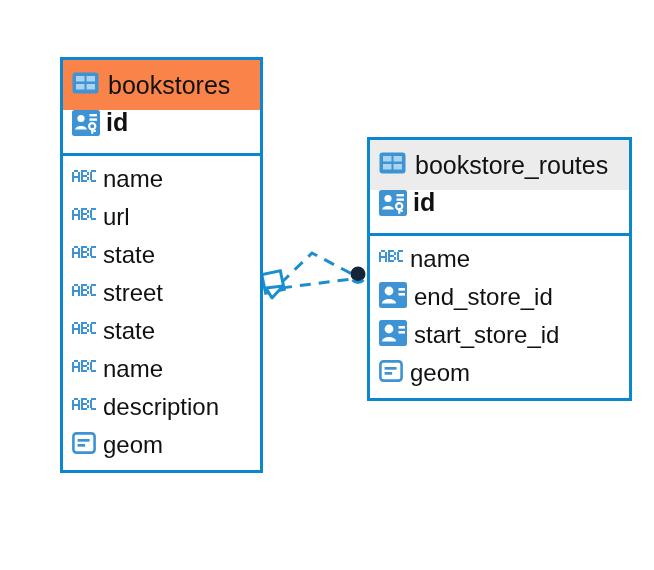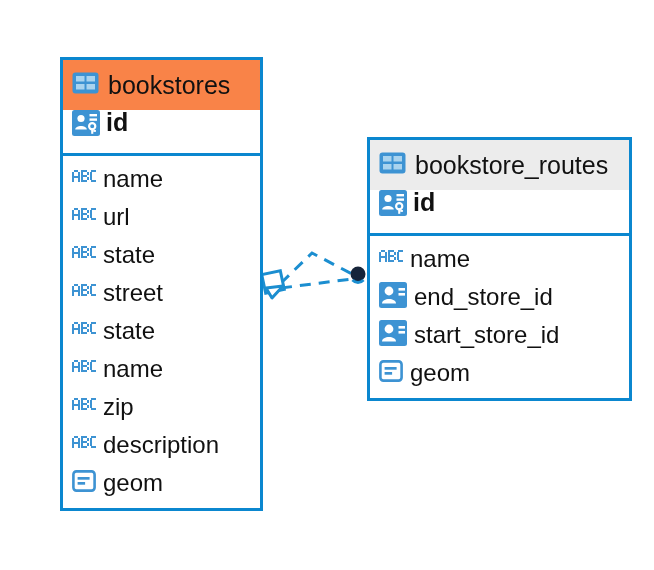--- a/index.html
+++ b/index.html
@@ -244,42 +244,20 @@
               <rect x="19" y="0" width="5" height="2"></rect>
                 <rect x="18" y="2" width="2" height="8"></rect>
               <rect x="19" y="10" width="5" height="2"></rect>
             </g>
           </svg>
         </span>
         <span class="lbl">name</span>
       </div>
 
 
-      <div class="col-row">
-        <span class="ico">
-          <svg width="24" height="14" viewBox="0 0 24 14" xmlns="http://www.w3.org/2000/svg">
-            <g fill="#3d93d3">
-              <rect x="0" y="2" width="2" height="10"></rect>
-                <rect x="2" y="0" width="4" height="2"></rect>
-              <rect x="6" y="2" width="2" height="10"></rect>
-                <rect x="2" y="6" width="4" height="2"></rect>
-              <rect x="9" y="0" width="2" height="12"></rect>
-                <rect x="11" y="0" width="4" height="2"></rect>
-              <rect x="15" y="2" width="2" height="3"></rect>
-                <rect x="11" y="5" width="4" height="2"></rect>
-              <rect x="15" y="7" width="2" height="3"></rect>
-                <rect x="11" y="10" width="4" height="2"></rect>
-              <rect x="19" y="0" width="5" height="2"></rect>
-                <rect x="18" y="2" width="2" height="8"></rect>
-              <rect x="19" y="10" width="5" height="2"></rect>
-            </g>
-          </svg>
-        </span>
-        <span class="lbl">zip</span>
-      </div>
 
       <div class="col-row">
         <span class="ico">
           <svg width="24" height="14" viewBox="0 0 24 14" xmlns="http://www.w3.org/2000/svg">
             <g fill="#3d93d3">
               <rect x="0" y="2" width="2" height="10"></rect>
                 <rect x="2" y="0" width="4" height="2"></rect>
               <rect x="6" y="2" width="2" height="10"></rect>
                 <rect x="2" y="6" width="4" height="2"></rect>
               <rect x="9" y="0" width="2" height="12"></rect>

